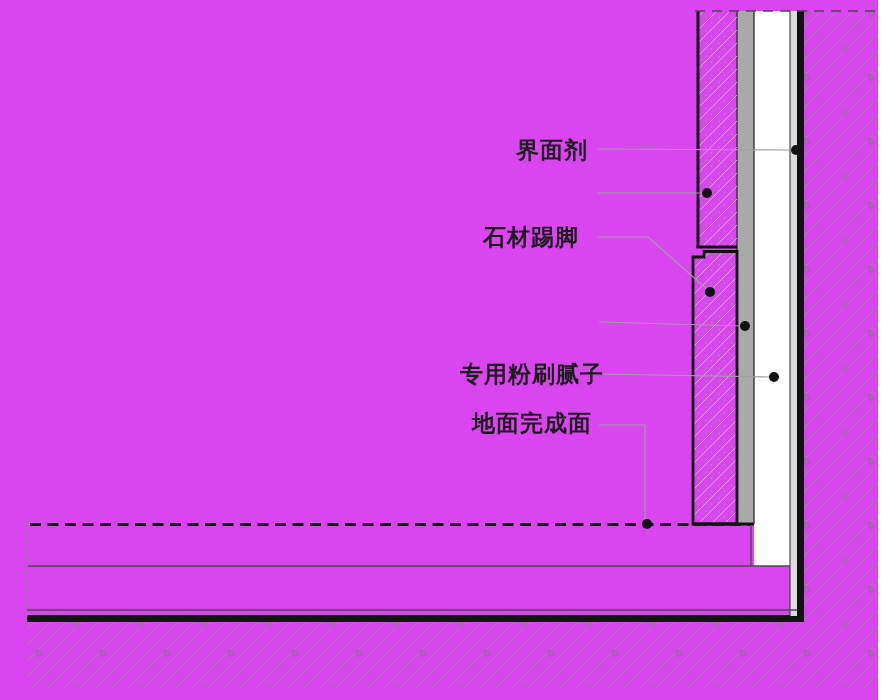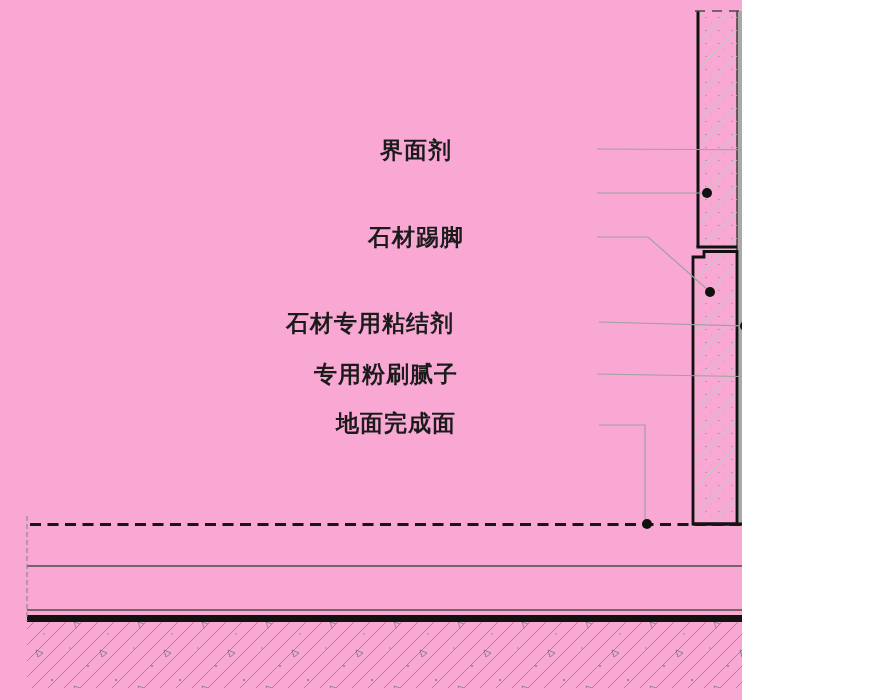--- a/index.html
+++ b/index.html
@@ -1,19 +1,19 @@
 <!DOCTYPE html>
 <html><head>
 <meta charset="utf-8">
 <style>
   html,body{margin:0;padding:0;background:#ffffff;}
   .stage{
     position:relative;
-    width:742px;height:700px;
-    background:#f9a8d4;
+    width:878px;height:700px;
+    background:#d946ef;
     font-family:"DejaVu Serif","Liberation Serif",serif;
     overflow:hidden;
   }
   .stage svg{position:absolute;left:0;top:0;}
   .lbl{
     position:absolute;
     font-size:23px;
     font-weight:700;
     color:#1b1b1b;
     letter-spacing:1px;
@@ -96,18 +96,17 @@
       <circle cx="796" cy="150" r="5"></circle>
       <circle cx="707" cy="193" r="5"></circle>
       <circle cx="710" cy="292" r="5"></circle>
       <circle cx="745" cy="326" r="5"></circle>
       <circle cx="774" cy="377" r="5"></circle>
       <circle cx="647" cy="524" r="5"></circle>
     </g>
   </svg>
 
   <div class="lbl" style="right:290px;top:135px;">界面剂</div>
-  <div class="lbl" style="right:278px;top:222px;">石材踢脚</div>
-  <div class="lbl" style="right:288px;top:308px;">石材专用粘结剂</div>
-  <div class="lbl" style="right:284px;top:359px;text-align:center;">专用粉刷腻子</div>
+  <div class="lbl" style="right:299px;top:222px;">石材踢脚</div>
+  <div class="lbl" style="right:274px;top:359px;text-align:center;">专用粉刷腻子</div>
   <div class="lbl" style="right:286px;top:408px;">地面完成面</div>
 
 </div>
 
 </body></html>

